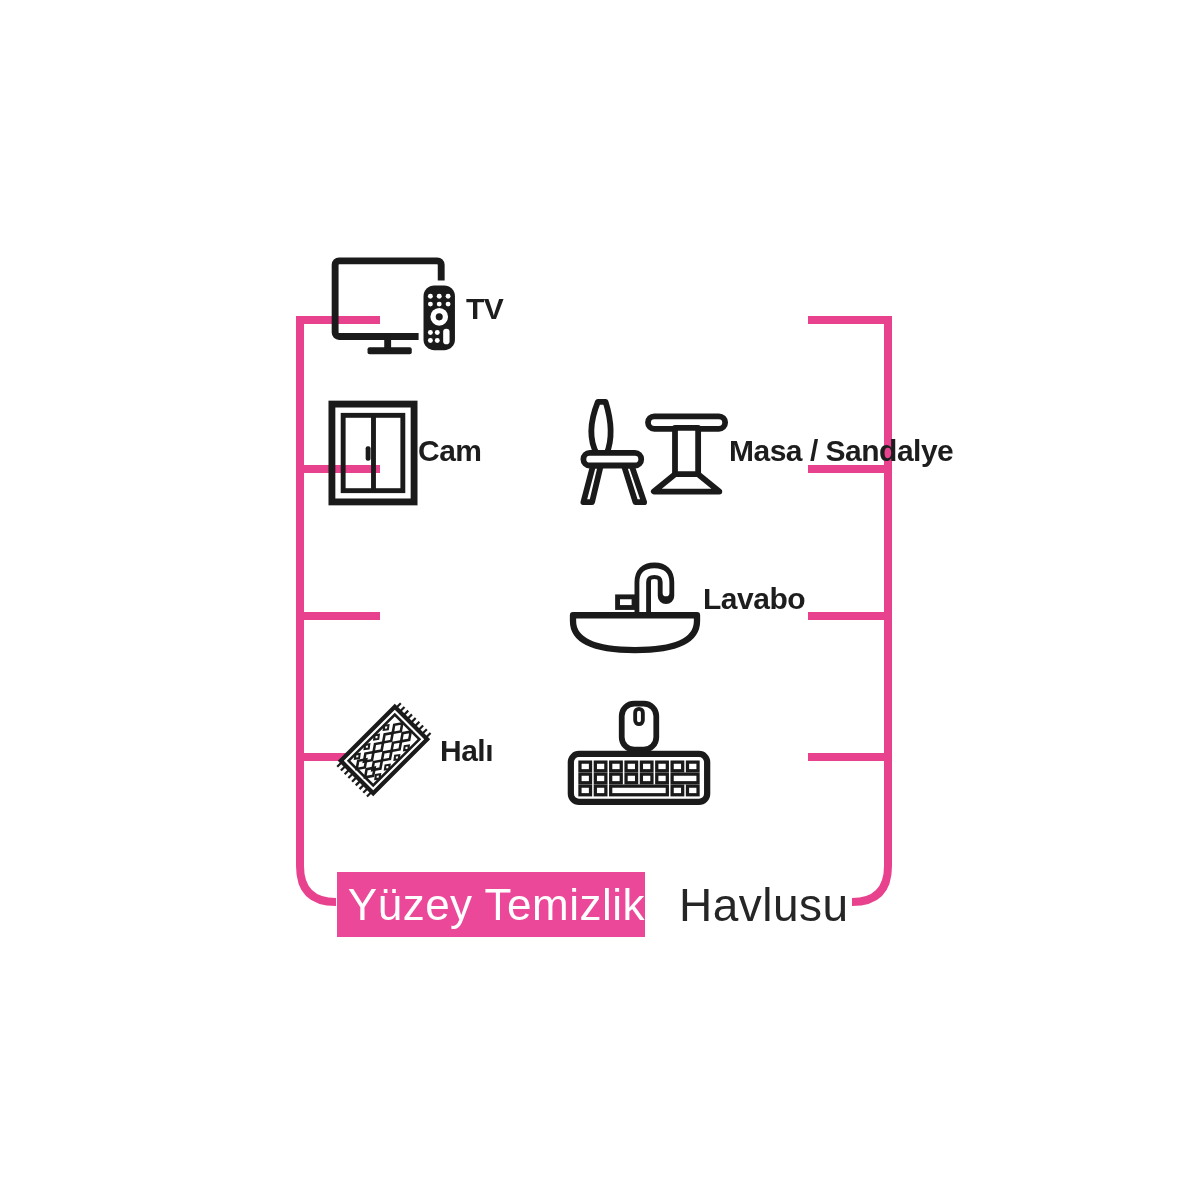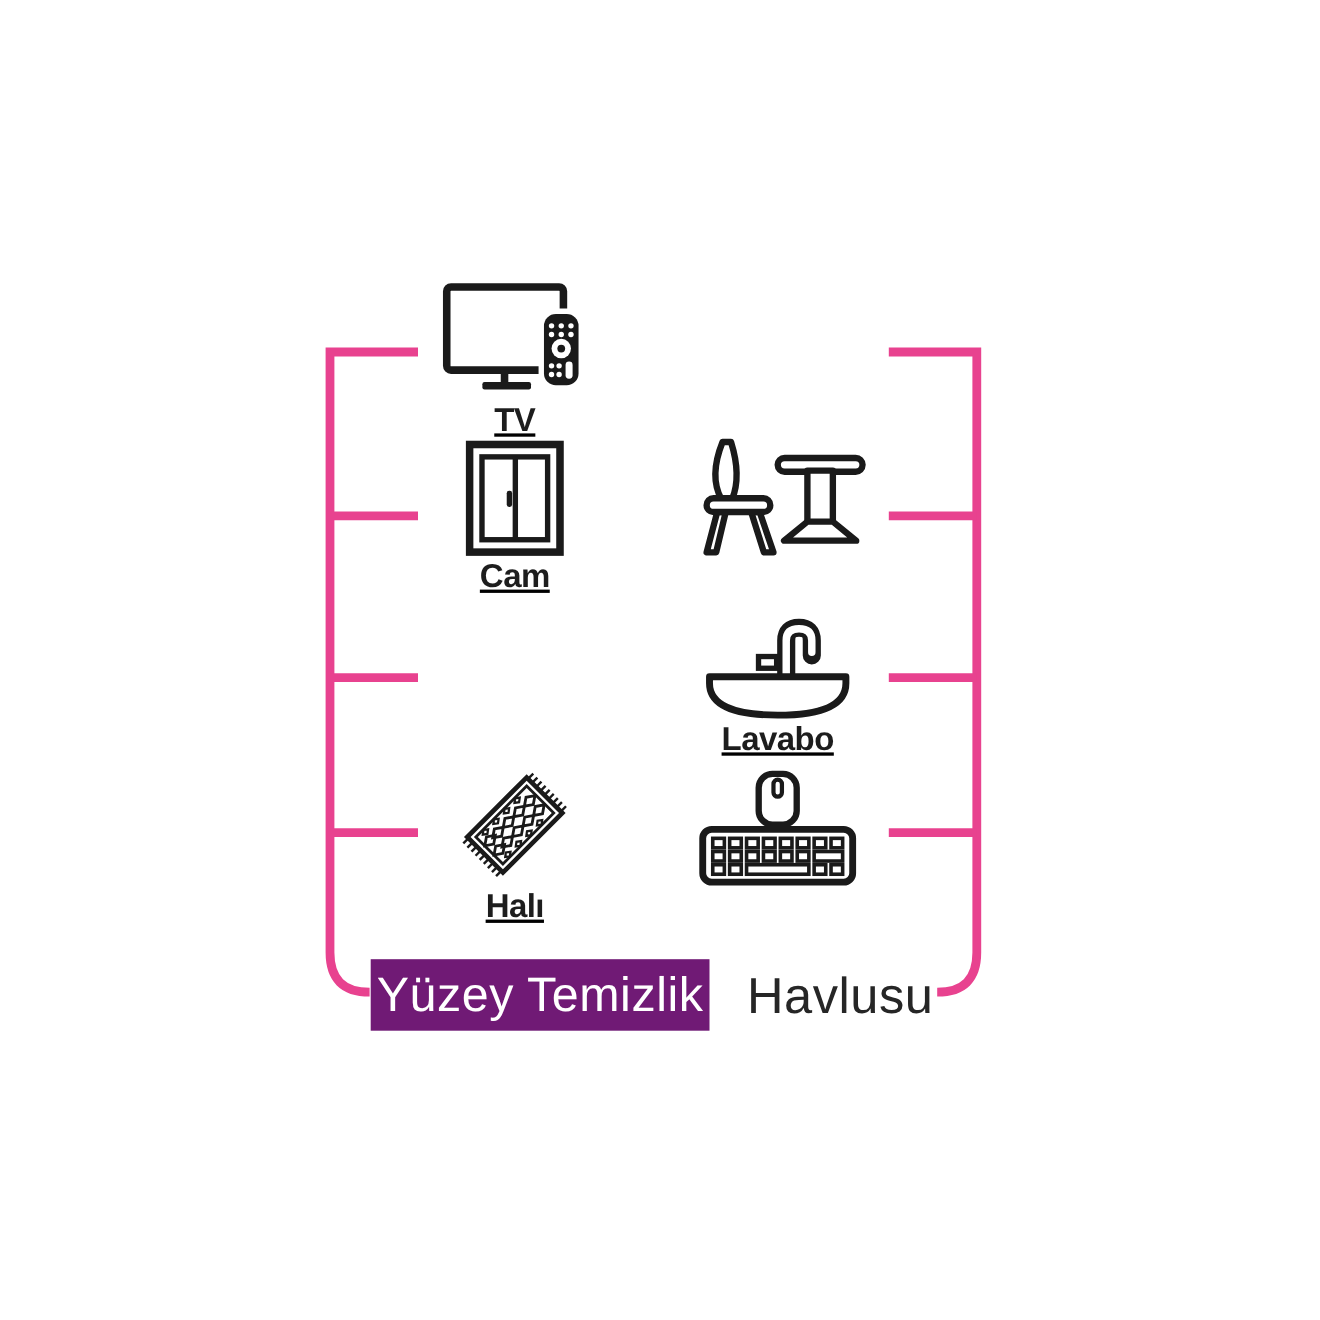--- a/index.html
+++ b/index.html
@@ -4,38 +4,38 @@
 <style>
   html,body{margin:0;padding:0;}
   body{
     width:1200px;height:1200px;background:#ffffff;position:relative;overflow:hidden;
     font-family:"Liberation Sans", sans-serif;
   }
   .stage{position:absolute;inset:0;}
   .brackets{position:absolute;left:0;top:0;pointer-events:none;}
   .cell{
     position:absolute;width:280px;margin:0;
-    display:flex;flex-direction:column;align-items:center;text-decoration:underline;
+    display:flex;flex-direction:row;align-items:center;
   }
   .cell.col-left{left:328px;}
   .cell.col-right{left:567px;}
   .cell.row-1{top:252px;}
   .cell.row-2{top:394px;}
   .cell.row-3{top:542px;}
   .cell.row-4{top:694px;align-items:center;}
   .icon-box{
     height:112px;display:flex;align-items:flex-end;justify-content:center;
   }
   .cell figcaption{
     margin-top:2px;font-size:30px;font-weight:bold;color:#1d1d1d;
     letter-spacing:-0.5px;text-align:center;white-space:nowrap;
   }
   .title-box{
     position:absolute;left:337px;top:872px;width:308px;height:65px;
-    background:#701a75;display:flex;align-items:center;justify-content:center;
+    background:#ec4899;display:flex;align-items:center;justify-content:flex-end;
   }
   .title-box span{
     color:#ffffff;font-size:44px;font-weight:300;letter-spacing:0.5px;white-space:nowrap;
   }
   .title-rest{
     position:absolute;left:659px;top:872px;height:65px;display:flex;align-items:center;
     color:#262626;font-size:46px;font-weight:300;letter-spacing:0.5px;white-space:nowrap;margin-left:20px;
   }
   svg{display:block;}
 </style>
@@ -103,20 +103,21 @@
           <rect x="84" y="19" width="80" height="13" rx="6.5"></rect>
           <rect x="112" y="31" width="24" height="50"></rect>
           <path d="M112,79 L90,97 L158,97 L136,79 Z"></path>
           <path d="M32,4 C24,24 22,42 31,58 L41,58 C48,41 45,20 40,4 Z"></path>
           <path d="M27,70 L17,108 L26,108 L35,70 Z"></path>
           <path d="M59,70 L71,108 L80,108 L67,70 Z"></path>
           <rect x="17" y="57" width="60" height="13" rx="6.5"></rect>
         </g>
       </svg>
     </div>
+    <figcaption>Masa / Sandalye</figcaption>
   </figure>
 
 
   <figure class="cell col-right row-3">
     <div class="icon-box">
       <svg width="136" height="93" viewBox="0 0 140 96">
         <path d="M78,60 L78,22 Q78,10 90,10 Q102,10 102,22 L102,36" fill="none" stroke="#1a1a1a" stroke-width="17" stroke-linecap="round"></path>
         <path d="M78,64 L78,22 Q78,11 90,11 Q102,11 102,22 L102,33" fill="none" stroke="#ffffff" stroke-width="7" stroke-linecap="round"></path>
         <rect x="52" y="37" width="17" height="11" fill="#ffffff" stroke="#1a1a1a" stroke-width="5"></rect>
         <path d="M6,56 L134,56 L134,62 C134,82 112,92 70,92 C28,92 6,82 6,62 Z" fill="#ffffff" stroke="#1a1a1a" stroke-width="6.5" stroke-linejoin="round"></path>

